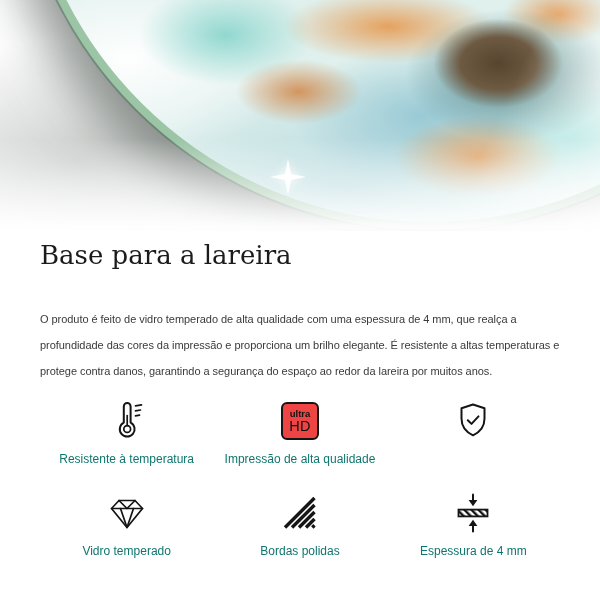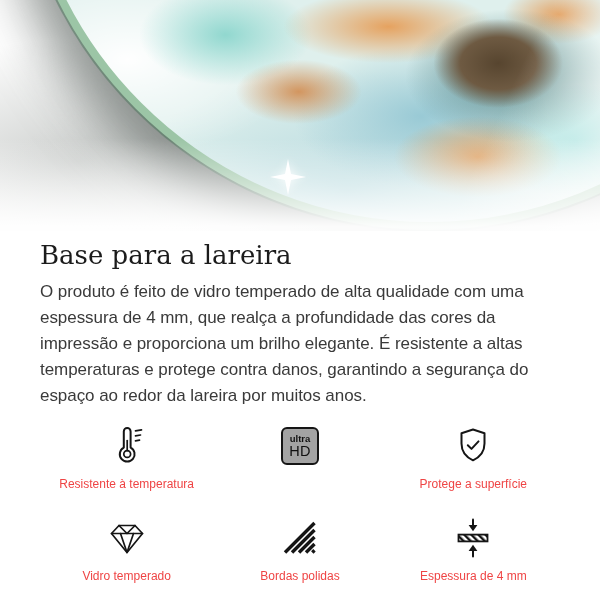--- a/index.html
+++ b/index.html
@@ -70,22 +70,22 @@
   .headline {
     font-family: "DejaVu Serif", "Liberation Serif", serif;
     font-weight: 400;
     font-size: 26px;
     line-height: 38px;
     color: #1b1b1b;
     margin-top: 5px;
   }
   .headline span { display: block; }
   .description {
-    margin-top: 5px;
-    font-size: 17px;
+    margin-top: 32px;
+    font-size: 11px;
     letter-spacing: -0.05px;
     line-height: 26px;
     color: #3a3a3a;
     max-width: 525px;
   }
 
   
   .features {
     margin-top: 14px;
     display: grid;
@@ -99,39 +99,39 @@
   }
   .feature .icon-box {
     height: 46px;
     display: flex;
     align-items: center;
     justify-content: center;
   }
   .feature .label {
     margin-top: 8px;
     font-size: 12px;
-    color: #ef4444;
+    color: #0f766e;
     white-space: nowrap;
   }
   .icon-svg { width: 44px; height: 44px; display: block; }
   .stroke { fill: none; stroke: #151515; stroke-width: 2; stroke-linecap: round; stroke-linejoin: round; }
   .thin   { stroke-width: 1.7; }
   .stripe { stroke: #151515; stroke-width: 3.4; stroke-linecap: butt; }
   .fillk  { fill: #151515; stroke: none; }
 
   .uhd-box {
     width: 38px;
     height: 38px;
     border: 2.6px solid #151515;
     border-radius: 6px;
     display: flex;
     flex-direction: column;
     align-items: center;
     justify-content: center;
-    background: #a3a3a3;
+    background: #ef4444;
   }
   .uhd-top    { font-size: 9.5px; font-weight: 600; line-height: 10px; color: #111; }
   .uhd-bottom { font-size: 14.5px; font-weight: 400; line-height: 15px; color: #111; letter-spacing: .2px; }
 </style>
 </head>
 <body>
 
 <div class="hero">
   <div class="glass"></div>
   <div class="hero-fade"></div>
@@ -163,30 +163,30 @@
       <div class="label">Resistente à temperatura</div>
     </div>
 
     <div class="feature">
       <div class="icon-box">
         <div class="uhd-box">
           <span class="uhd-top">ultra</span>
           <span class="uhd-bottom">HD</span>
         </div>
       </div>
+      <div class="label">Impressão de alta qualidade</div>
     </div>
 
     <div class="feature">
       <div class="icon-box">
         <svg class="icon-svg" viewBox="0 0 44 44">
           <path class="stroke" d="M22 5.5 L33.5 9.2 V19.5 C33.5 28.1 28.3 33.4 22 36.3 C15.7 33.4 10.5 28.1 10.5 19.5 V9.2 Z"></path>
           <path class="stroke" d="M16.8 21.2 l3.7 3.7 l7 -7.5"></path>
         </svg>
       </div>
-      <div class="label">Protege a superfície</div>
     </div>
 
     <div class="feature">
       <div class="icon-box">
         <svg class="icon-svg" viewBox="0 0 44 44">
           <path class="stroke thin" d="M14 9.5 H30 L37.5 17.5 L22 36.5 L6.5 17.5 Z"></path>
           <path class="stroke thin" d="M6.5 17.5 H37.5"></path>
           <path class="stroke thin" d="M14 9.5 L22 17.5 L30 9.5"></path>
           <path class="stroke thin" d="M15.5 17.5 L22 36.5 M28.5 17.5 L22 36.5"></path>
         </svg>

